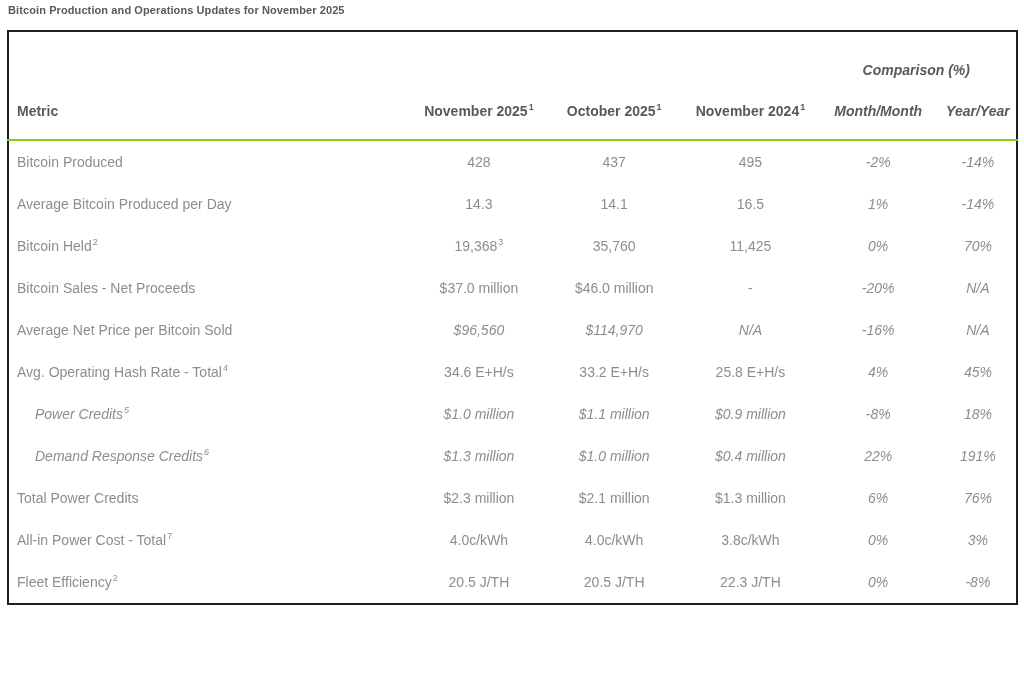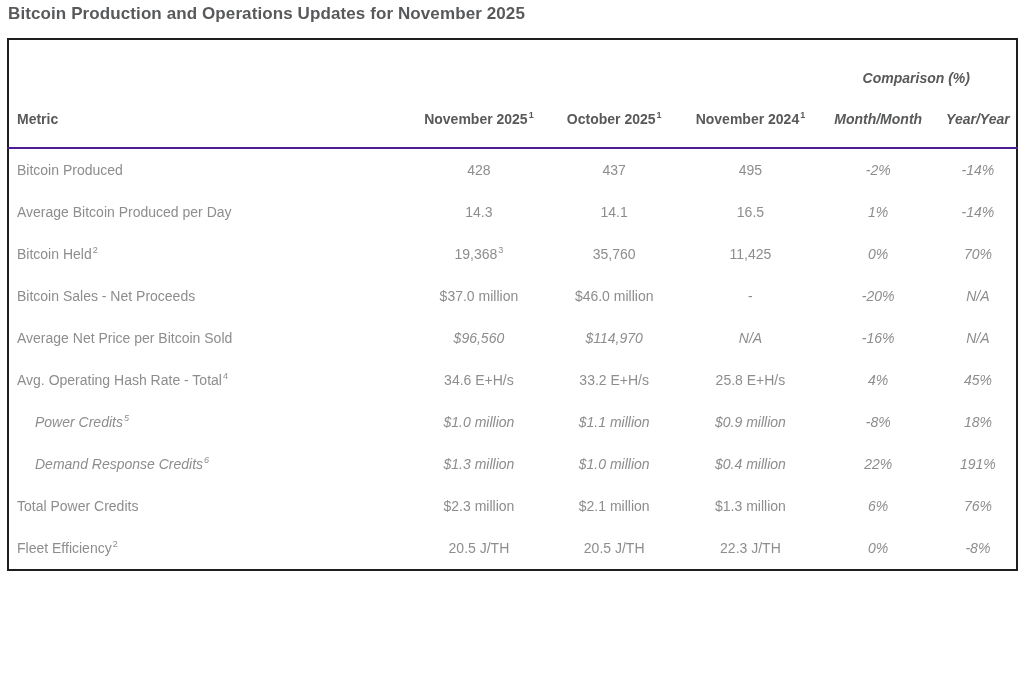--- a/index.html
+++ b/index.html
@@ -11,21 +11,21 @@
     font-family: "Liberation Sans", sans-serif;
     -webkit-font-smoothing: antialiased;
   }
   .page {
     width: 1024px;
     height: 677px;
     box-sizing: border-box;
     overflow: hidden;
   }
   .page-title {
-    font-size: 17px;
+    font-size: 11px;
     font-weight: bold;
     color: #58595b;
     padding: 4px 0 0 8px;
     letter-spacing: 0.1px;
   }
   table.data-table {
     border-collapse: collapse;
     table-layout: fixed;
     width: 1011px;
     margin: 14px 0 0 7px;
@@ -49,21 +49,21 @@
     vertical-align: middle;
     padding-top: 20px;
   }
   th.comparison {
     text-align: center;
     font-style: italic;
   }
   tr.columns-row th {
     height: 45px;
     vertical-align: middle;
-    border-bottom: 2px solid #4c1d95;
+    border-bottom: 2px solid #84cc16;
     padding-bottom: 6px;
   }
   th.metric-h {
     text-align: left;
     padding-left: 8px;
   }
   th.col-h { text-align: center; }
   th.col-h.it { font-style: italic; }
 
   sup {
@@ -199,20 +199,28 @@
         </tr>
         <tr>
           <td class="metric">Total Power Credits</td>
           <td class="val">$2.3 million</td>
           <td class="val">$2.1 million</td>
           <td class="val">$1.3 million</td>
           <td class="val it">6%</td>
           <td class="val it">76%</td>
         </tr>
         <tr>
+          <td class="metric">All-in Power Cost - Total<sup>7</sup></td>
+          <td class="val">4.0c/kWh</td>
+          <td class="val">4.0c/kWh</td>
+          <td class="val">3.8c/kWh</td>
+          <td class="val it">0%</td>
+          <td class="val it">3%</td>
+        </tr>
+        <tr>
           <td class="metric">Fleet Efficiency<sup>2</sup></td>
           <td class="val">20.5 J/TH</td>
           <td class="val">20.5 J/TH</td>
           <td class="val">22.3 J/TH</td>
           <td class="val it">0%</td>
           <td class="val it">-8%</td>
         </tr>
       </tbody>
   </table>
 </div>

